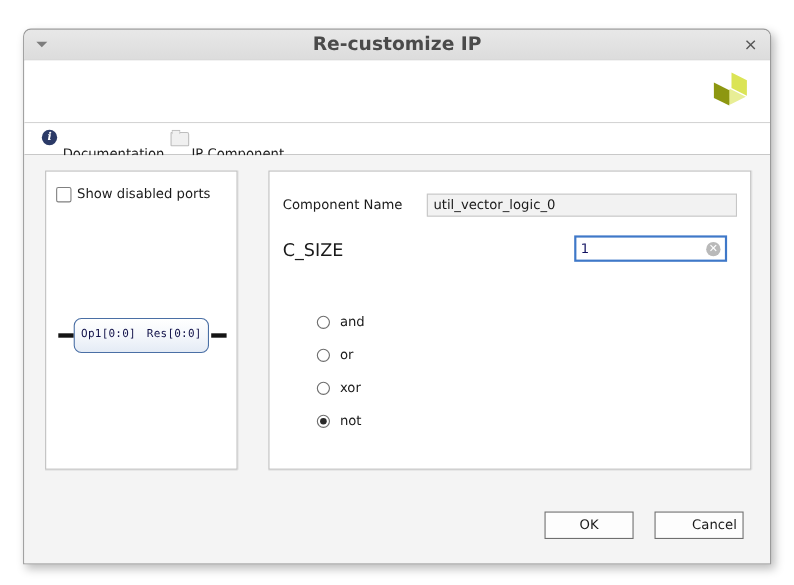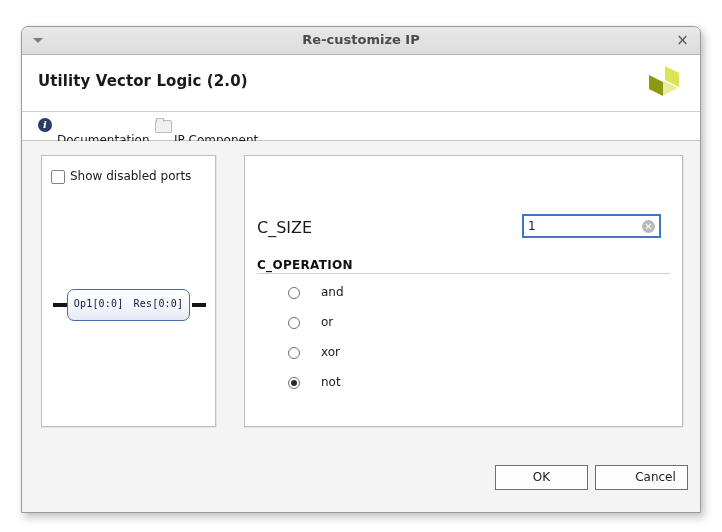--- a/index.html
+++ b/index.html
@@ -40,21 +40,21 @@
     height: 27px;
     background: linear-gradient(to bottom, #e8e8e8 0%, #dcdcdc 100%);
     border-bottom: 1px solid #b4b4b4;
     border-radius: 6px 6px 0 0;
   }
   .titlebar-text {
     position: absolute;
     left: 0; right: 0; top: 0;
     line-height: 26px;
     text-align: center;
-    font-size: 13px;
+    font-size: 17px;
     font-weight: bold;
     color: #4a4a4a;
   }
   .menu-caret {
     position: absolute;
     left: 11px;
     top: 11px;
     width: 0; height: 0;
     border-left: 5px solid transparent;
     border-right: 5px solid transparent;
@@ -360,27 +360,27 @@
     box-sizing: border-box;
   }
   .radio-row.selected .radio-mark::after {
     content: "";
     position: absolute;
     left: 2px; top: 2px;
     width: 6px; height: 6px;
     border-radius: 50%;
     background: #2a2a2a;
   }
-  .radio-row .lbl { position: absolute; left: 33px; top: 0px; }
+  .radio-row .lbl { position: absolute; left: 21px; top: 0px; }
 
   
   .btn {
     position: absolute;
     top: 324px;
-    width: 93px;
+    width: 81px;
     height: 25px;
     background: #fdfdfd;
     border: 1px solid #6f6f6f;
     box-sizing: border-box;
     font-size: 12px;
     color: #1a1a1a;
     line-height: 23px;
     text-align: center;
     cursor: pointer;
   }
@@ -394,21 +394,20 @@
 
   <div class="window">
 
     <div class="titlebar">
       <div class="menu-caret"></div>
       <div class="titlebar-text">Re-customize IP</div>
       <div class="close-btn">×</div>
     </div>
 
     <div class="header">
-      <div class="header-title">Utility Vector Logic (2.0)</div>
       <div class="brand-logo">
         <svg width="44" height="44" viewBox="0 0 44 44">
           <polygon points="22,3 36,10 36,24 22,17" fill="#dbe455"></polygon>
           <polygon points="21,18 35,25 21,32 7,25" fill="#e8ee96"></polygon>
           <polygon points="6,12 20,19 20,33 6,26" fill="#8d9711"></polygon>
         </svg>
       </div>
     </div>
 
     <div class="linksbar">
@@ -434,33 +433,33 @@
           <span class="port-stub port-left"></span>
           <span class="port-stub port-right"></span>
           <div class="ip-box">
             <div class="ip-text"><span>Op1[0:0]</span><span class="gap"></span><span>Res[0:0]</span></div>
           </div>
         </div>
       </div>
 
       <div class="config-panel">
 
+        <div class="comp-row">
+          <span class="comp-label">Component Name</span>
+          <div class="comp-input" placeholder="">util_vector_logic_0</div>
+        </div>
 
         <div class="csize-row">
           <span class="csize-label">C_SIZE</span>
           <div class="csize-input">
             <span>1</span>
             <span class="clear-icon">✕</span>
           </div>
         </div>
 
-        <div class="section-head">
-          <span class="txt">C_OPERATION</span>
-          <span class="section-rule"></span>
-        </div>
 
         <div class="radio-group">
           <div class="radio-row">
             <span class="radio-mark"></span>
             <span class="lbl">and</span>
           </div>
           <div class="radio-row">
             <span class="radio-mark"></span>
             <span class="lbl">or</span>
           </div>

